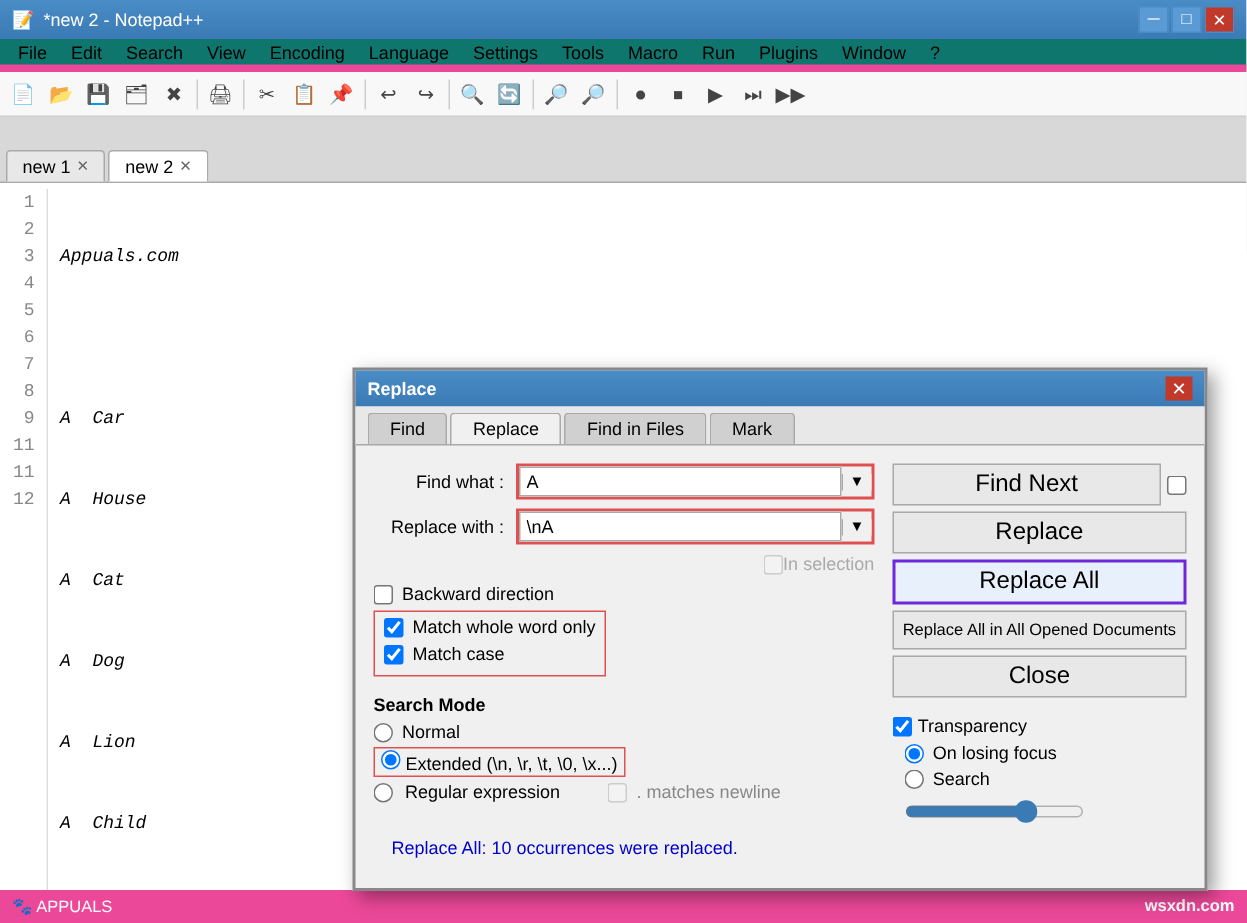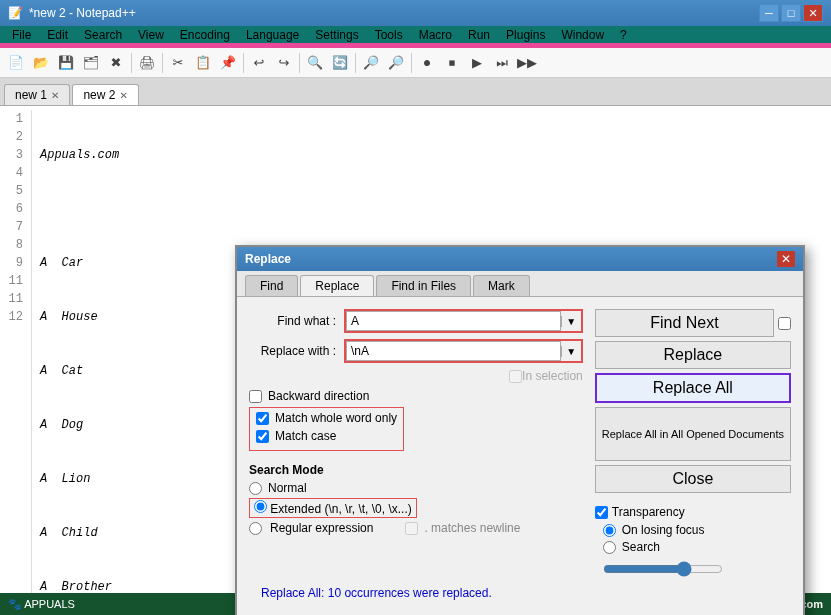--- a/index.html
+++ b/index.html
@@ -66,21 +66,21 @@
     }
     .tool-sep { width: 1px; height: 20px; background: #ccc; margin: 0 2px; }
 
     
     .tab-bar {
       background: #d8d8d8;
       display: flex;
       align-items: flex-end;
       padding-top: 2px;
       padding-left: 4px;
-      height: 28px;
+      height: 44px;
       border-bottom: 1px solid #aaa;
     }
     .tab {
       padding: 3px 10px;
       background: #e8e8e8;
       border: 1px solid #aaa;
       border-bottom: none;
       cursor: pointer;
       font-size: 12px;
       margin-right: 2px;
@@ -114,21 +114,21 @@
     .editor-content {
       line-height: 18px;
       color: #000;
       white-space: pre;
       font-style: italic;
     }
     .line-numbers div, .editor-content div { height: 18px; }
 
     
     .status-bar {
-      background: #14532d;
+      background: #ec4899;
       color: white;
       padding: 2px 8px;
       font-size: 11px;
       display: flex;
       align-items: center;
       gap: 8px;
       height: 22px;
       position: fixed;
       bottom: 0;
       width: 100%;
@@ -511,21 +511,21 @@
           </div>
         </div>
 
         <div class="right-buttons">
           <div style="display:flex; gap:4px;">
             <button class="dialog-btn" style="flex:1;">Find Next</button>
             <input type="checkbox" style="align-self: center;">
           </div>
           <button class="dialog-btn">Replace</button>
           <button class="dialog-btn highlighted">Replace All</button>
-          <button class="dialog-btn" style="font-size:11px; padding: 20px 6px;">Replace All in All Opened Documents</button>
+          <button class="dialog-btn" style="font-size:11px; padding: 6px 6px;">Replace All in All Opened Documents</button>
           <button class="dialog-btn">Close</button>
 
           <div style="margin-top: 8px;">
             <div class="transparency-header">
               <input type="checkbox" id="trans" checked="" style="">
               <label for="trans">Transparency</label>
             </div>
             <div class="trans-radio-row">
               <input type="radio" name="trans" id="losing" checked="" style="">
               <label for="losing">On losing focus</label>

